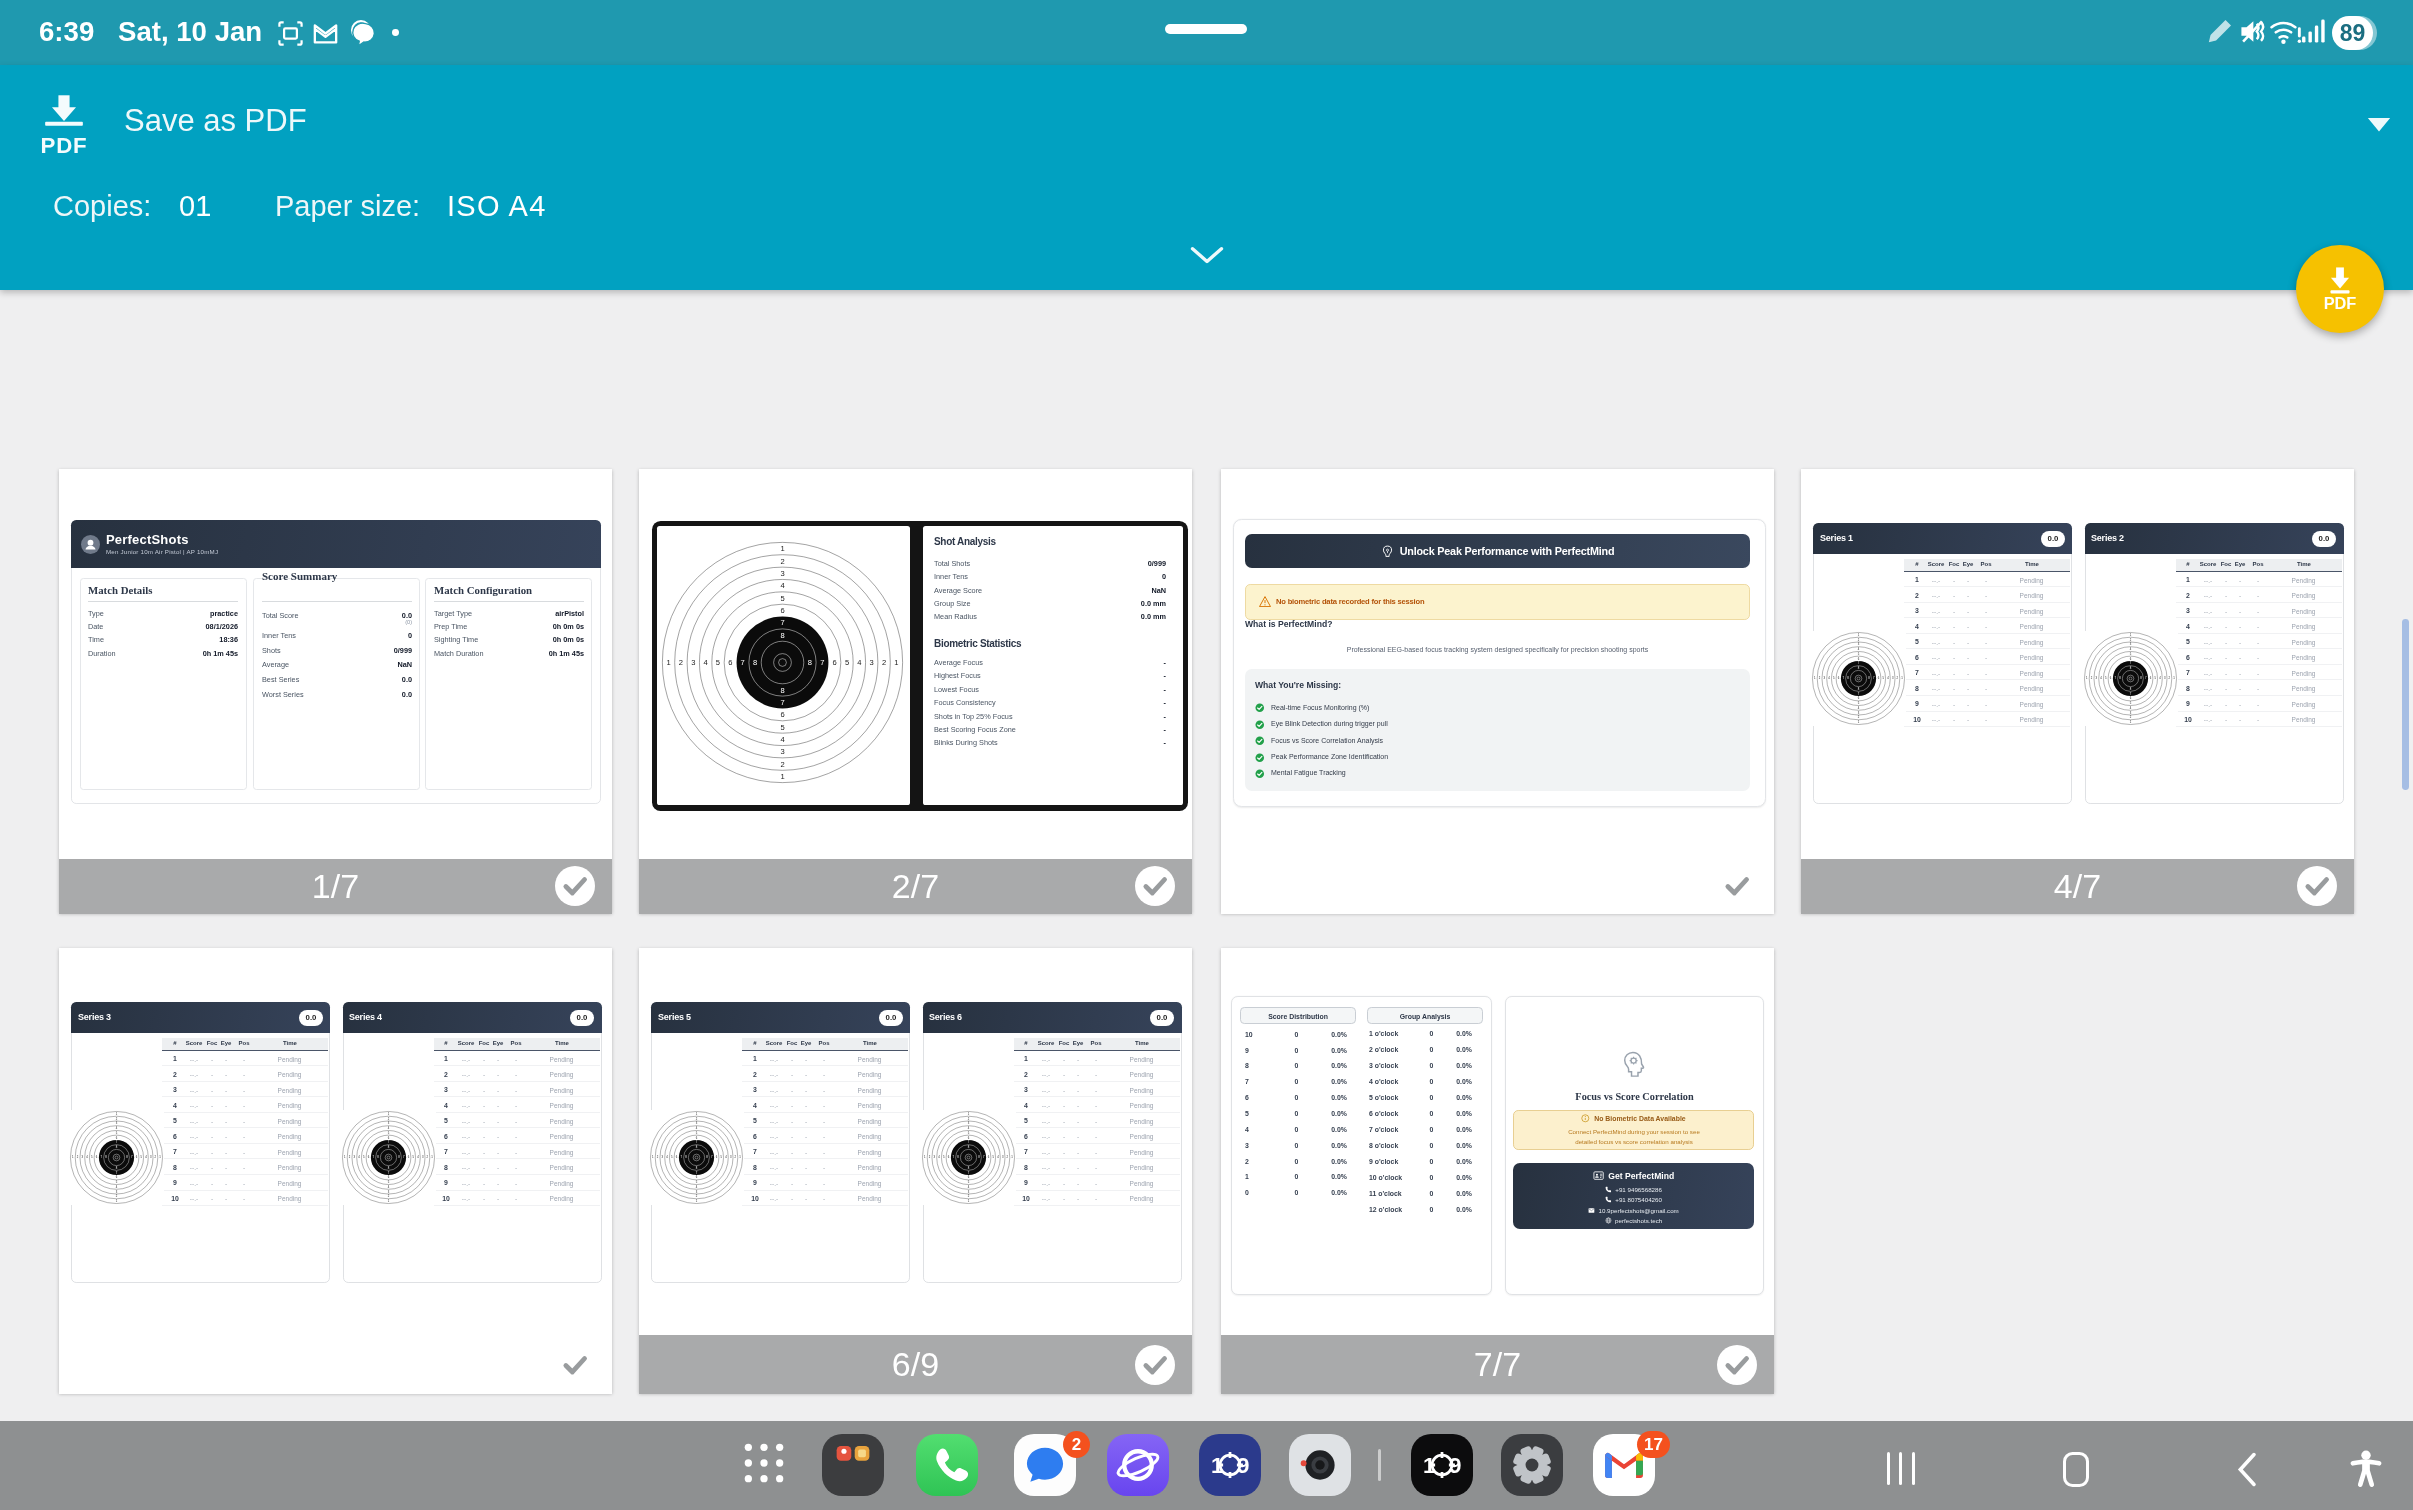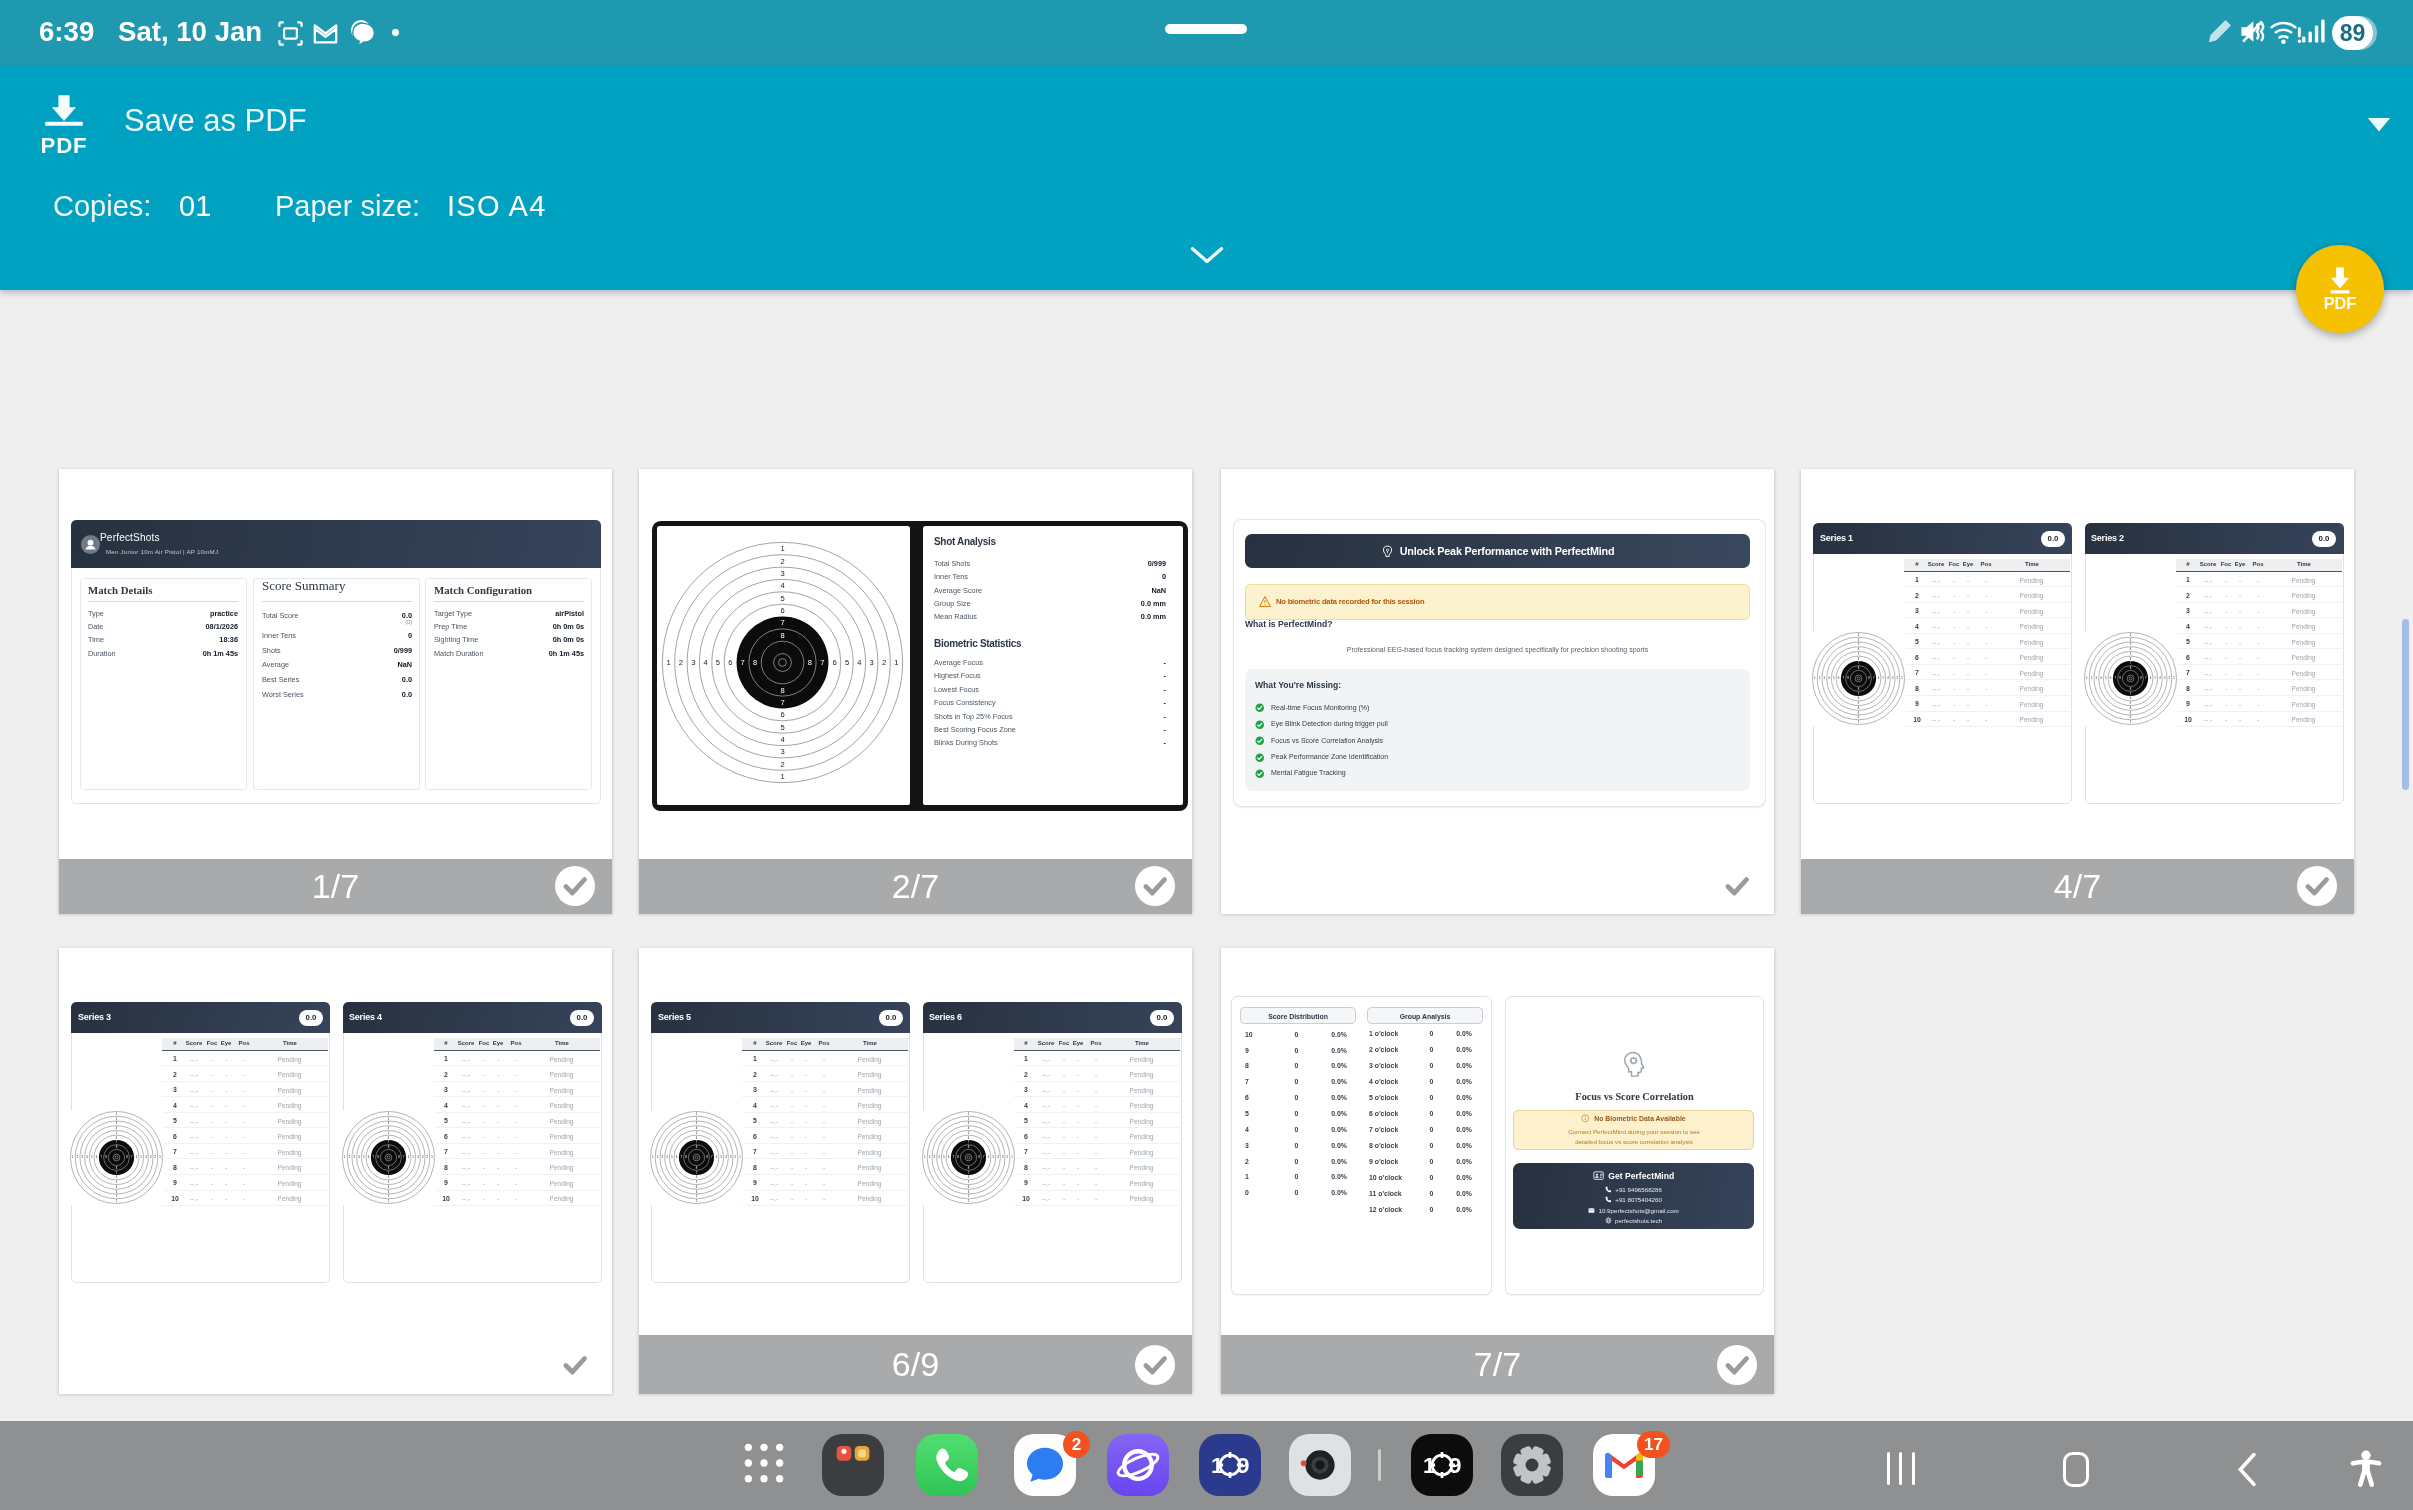--- a/index.html
+++ b/index.html
@@ -96,27 +96,27 @@
 <div class="abs" style="left:2402px;top:619px;width:6.9px;height:171px;border-radius:3.4px;background:#a6bee4"></div>
 <div class="abs page" style="left:59px;top:469px;width:553px;height:445px">
     <div class="abs" style="left:0;top:0;width:553px;height:390px;background:#fff;overflow:hidden">
       <div class="abs" style="left:12px;top:51px;width:530px;height:284px;border:0.9px solid #e3e5e8;border-radius:5.2px;background:#fff"></div>
       <div class="abs navy" style="left:12px;top:51px;width:530px;height:48px;border-radius:5.2px 5.2px 0 0;background:linear-gradient(100deg,#27313f,#36435a)"></div>
       <div class="abs" style="left:21.5px;top:66px;width:19px;height:19px;border-radius:9.5px;background:#707a8a"></div>
       <svg class="abs" style="left:21.5px;top:66px" width="19" height="19" viewBox="0 0 36 36">
         <circle cx="18" cy="14.5" r="5.5" fill="#fff"></circle>
         <path d="M8.5 27.5 a9.5 7 0 0 1 19 0 Z" fill="#fff"></path>
       </svg>
-      <div class="abs" style="left:41px;top:63px;font-size:10px;font-weight:normal;color:#fff;letter-spacing:0.2px">PerfectShots</div>
+      <div class="abs" style="left:47px;top:63px;font-size:13px;font-weight:bold;color:#fff;letter-spacing:0.2px">PerfectShots</div>
       <div class="abs" style="left:47px;top:79px;font-size:6.2px;color:#c3cad6;letter-spacing:0.2px">Men Junior 10m Air Pistol | AP 10mMJ</div>
       <div class="abs" style="left:20.7px;top:109px;width:167px;height:212px;border:0.9px solid #e5e7ea;border-radius:3.4px;background:#fff"></div>
       <div class="abs serif" style="left:29px;top:115px;font-size:10.8px;font-weight:bold;color:#2d3748">Match Details</div>
       <div class="abs" style="left:29px;top:132px;width:150px;border-top:0.9px solid #d8dbde"></div>
       <div class="abs" style="left:194px;top:109px;width:167px;height:212px;border:0.9px solid #e5e7ea;border-radius:3.4px;background:#fff"></div>
-      <div class="abs serif" style="left:203px;top:109px;font-size:13px;font-weight:normal;color:#2d3748">Score Summary</div>
+      <div class="abs serif" style="left:203px;top:101px;font-size:11px;font-weight:bold;color:#2d3748">Score Summary</div>
       <div class="abs" style="left:203px;top:132px;width:150px;border-top:0.9px solid #d8dbde"></div>
       <div class="abs" style="left:366px;top:109px;width:167px;height:212px;border:0.9px solid #e5e7ea;border-radius:3.4px;background:#fff"></div>
       <div class="abs serif" style="left:375px;top:115px;font-size:10.8px;font-weight:bold;color:#2d3748">Match Configuration</div>
       <div class="abs" style="left:375px;top:132px;width:150px;border-top:0.9px solid #d8dbde"></div>
       <div class="abs" style="left:29px;top:140px;width:150px;font-size:7.3px;color:#4a5563">Type<span style="float:right;font-weight:bold;font-size:7.3px;color:#111827">practice</span></div>
       <div class="abs" style="left:29px;top:153px;width:150px;font-size:7.3px;color:#4a5563">Date<span style="float:right;font-weight:bold;font-size:7.3px;color:#111827">08/1/2026</span></div>
       <div class="abs" style="left:29px;top:166px;width:150px;font-size:7.3px;color:#4a5563">Time<span style="float:right;font-weight:bold;font-size:7.3px;color:#111827">18:36</span></div>
       <div class="abs" style="left:29px;top:180px;width:150px;font-size:7.3px;color:#4a5563">Duration<span style="float:right;font-weight:bold;font-size:7.3px;color:#111827">0h 1m 45s</span></div>
       <div class="abs" style="left:203px;top:142px;width:150px;font-size:7.3px;color:#4a5563">Total Score<span style="float:right;font-weight:bold;font-size:7.3px;color:#111827">0.0</span></div>
       <div class="abs" style="left:203px;top:150px;width:150px;font-size:5.6px;color:#8a94a3;text-align:right">(0)</div>

